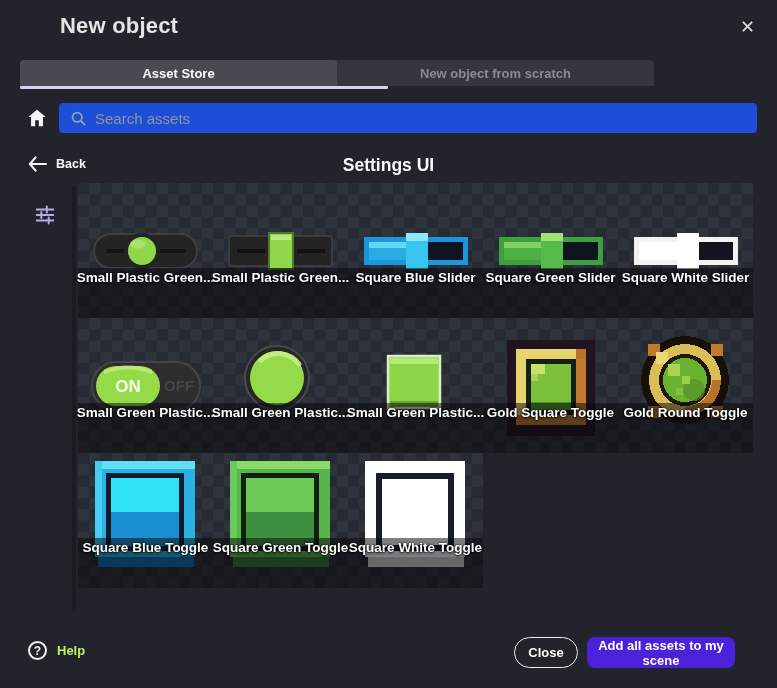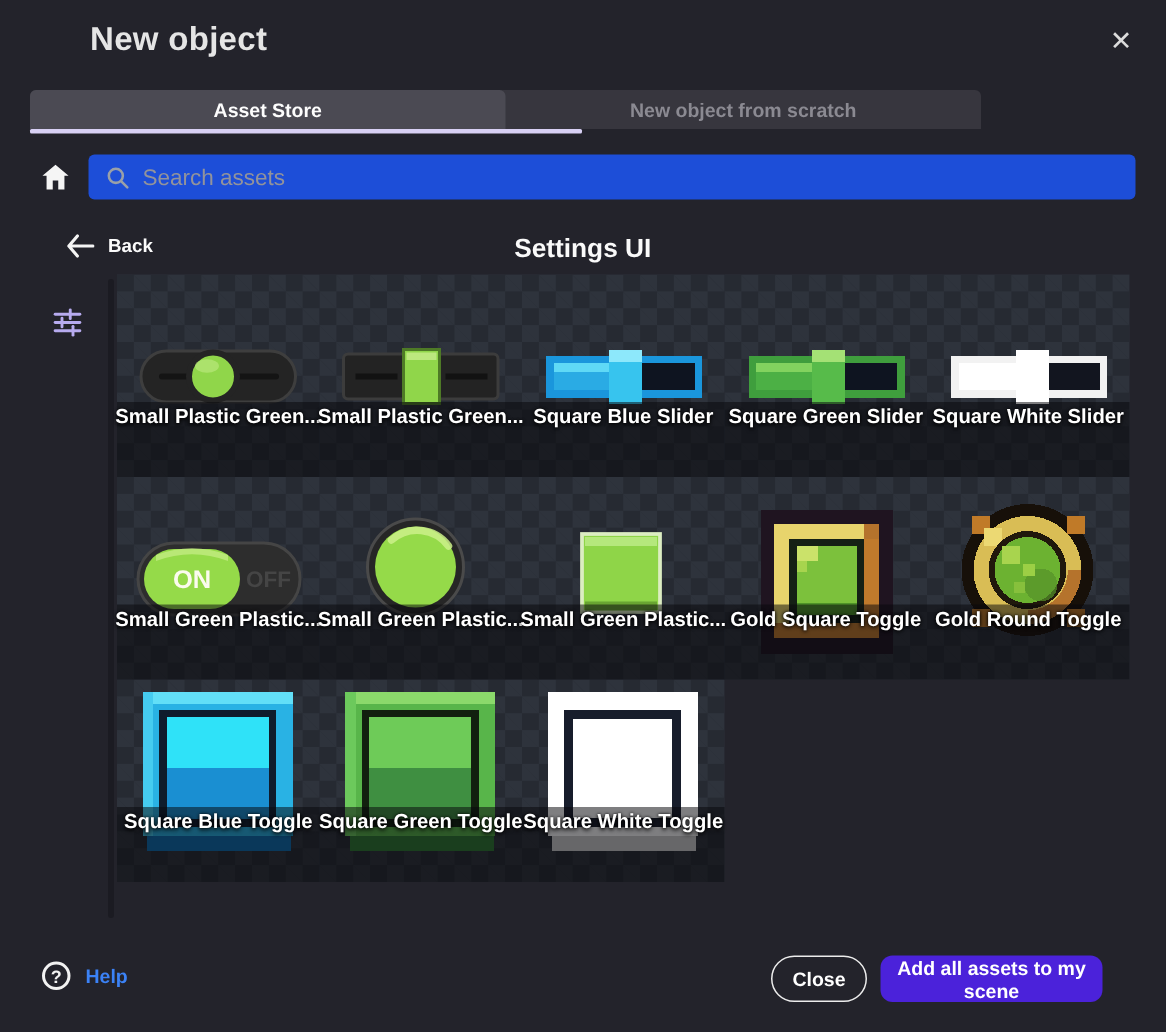--- a/index.html
+++ b/index.html
@@ -24,21 +24,21 @@
   .tab-underline { position:absolute; left:20px; top:86px; width:368px; height:3px; border-radius:1px; }
 
   
   .home-ic { position:absolute; left:26px; top:107px; width:22px; height:22px; cursor:pointer; }
   .searchbox { position:absolute; left:59px; top:103px; width:698px; height:30px; background:#1d4ed8; border-radius:4px; display:flex; align-items:center; }
   .searchbox svg { margin-left:11px; flex:0 0 auto; }
   .searchbox input { background:transparent; border:0; outline:0; color:#e8e8e8; font-size:15px; font-family:"Liberation Sans",sans-serif; margin-left:8px; width:600px; }
   .searchbox input::placeholder { color:#92939b; }
 
   
-  .back-wrap { position:absolute; left:44px; top:156px; display:flex; align-items:center; cursor:pointer; }
+  .back-wrap { position:absolute; left:28px; top:156px; display:flex; align-items:center; cursor:pointer; }
   .back-label { font-size:12.5px; font-weight:700; color:#fbfbfb; margin-left:9px; }
   .section-title { position:absolute; left:0; top:155px; width:777px; text-align:center; font-size:17.5px; font-weight:700; color:#fafafa; pointer-events:none; }
 
   
   .filter-ic { position:absolute; left:34px; top:204px; width:22px; height:22px; cursor:pointer; }
 
   
   .scrollbar { position:absolute; left:72px; top:186px; width:4px; height:426px; background:#1b1b22; border-radius:2px; }
 
   
@@ -54,21 +54,21 @@
     background-position:0 0,11.25px 11.25px;
   }
   .art { position:absolute; inset:0; z-index:1; }
   .art svg { display:block; }
   .ov { position:absolute; left:0; right:0; top:85px; height:50px; background:rgba(8,8,11,.52); z-index:2; }
   .tlabel { position:absolute; left:-10px; right:-10px; top:87px; z-index:3; text-align:center; font-size:13.5px; font-weight:700; color:#ffffff; white-space:nowrap; text-shadow:0 1px 3px rgba(0,0,0,.95), 0 0 2px rgba(0,0,0,.85); }
 
   
   .help-wrap { position:absolute; left:28px; top:641px; display:flex; align-items:center; cursor:pointer; }
   .help-circle { width:19px; height:19px; border:2px solid #f2f2f2; border-radius:50%; display:flex; align-items:center; justify-content:center; font-size:12px; font-weight:700; color:#f2f2f2; }
-  .help-label { margin-left:10px; font-size:13px; font-weight:700; color:#3b82f6; }
+  .help-label { margin-left:10px; font-size:13px; font-weight:700; color:#bef264; }
   .btn-close { position:absolute; left:514px; top:637px; width:64px; height:31px; border:1.5px solid #ececec; border-radius:16px; background:transparent; color:#fff; font-size:13px; font-weight:700; font-family:"Liberation Sans",sans-serif; cursor:pointer; }
   .btn-add { position:absolute; left:587px; top:637px; width:148px; height:31px; border:0; border-radius:8px; background:#4b22da; color:#fff; font-size:13px; font-weight:700; font-family:"Liberation Sans",sans-serif; cursor:pointer; }
 </style>
 </head>
 <body>
 
 <div class="dialog">
 
   <div class="title">New object</div>
   <div class="close-x">✕</div>

